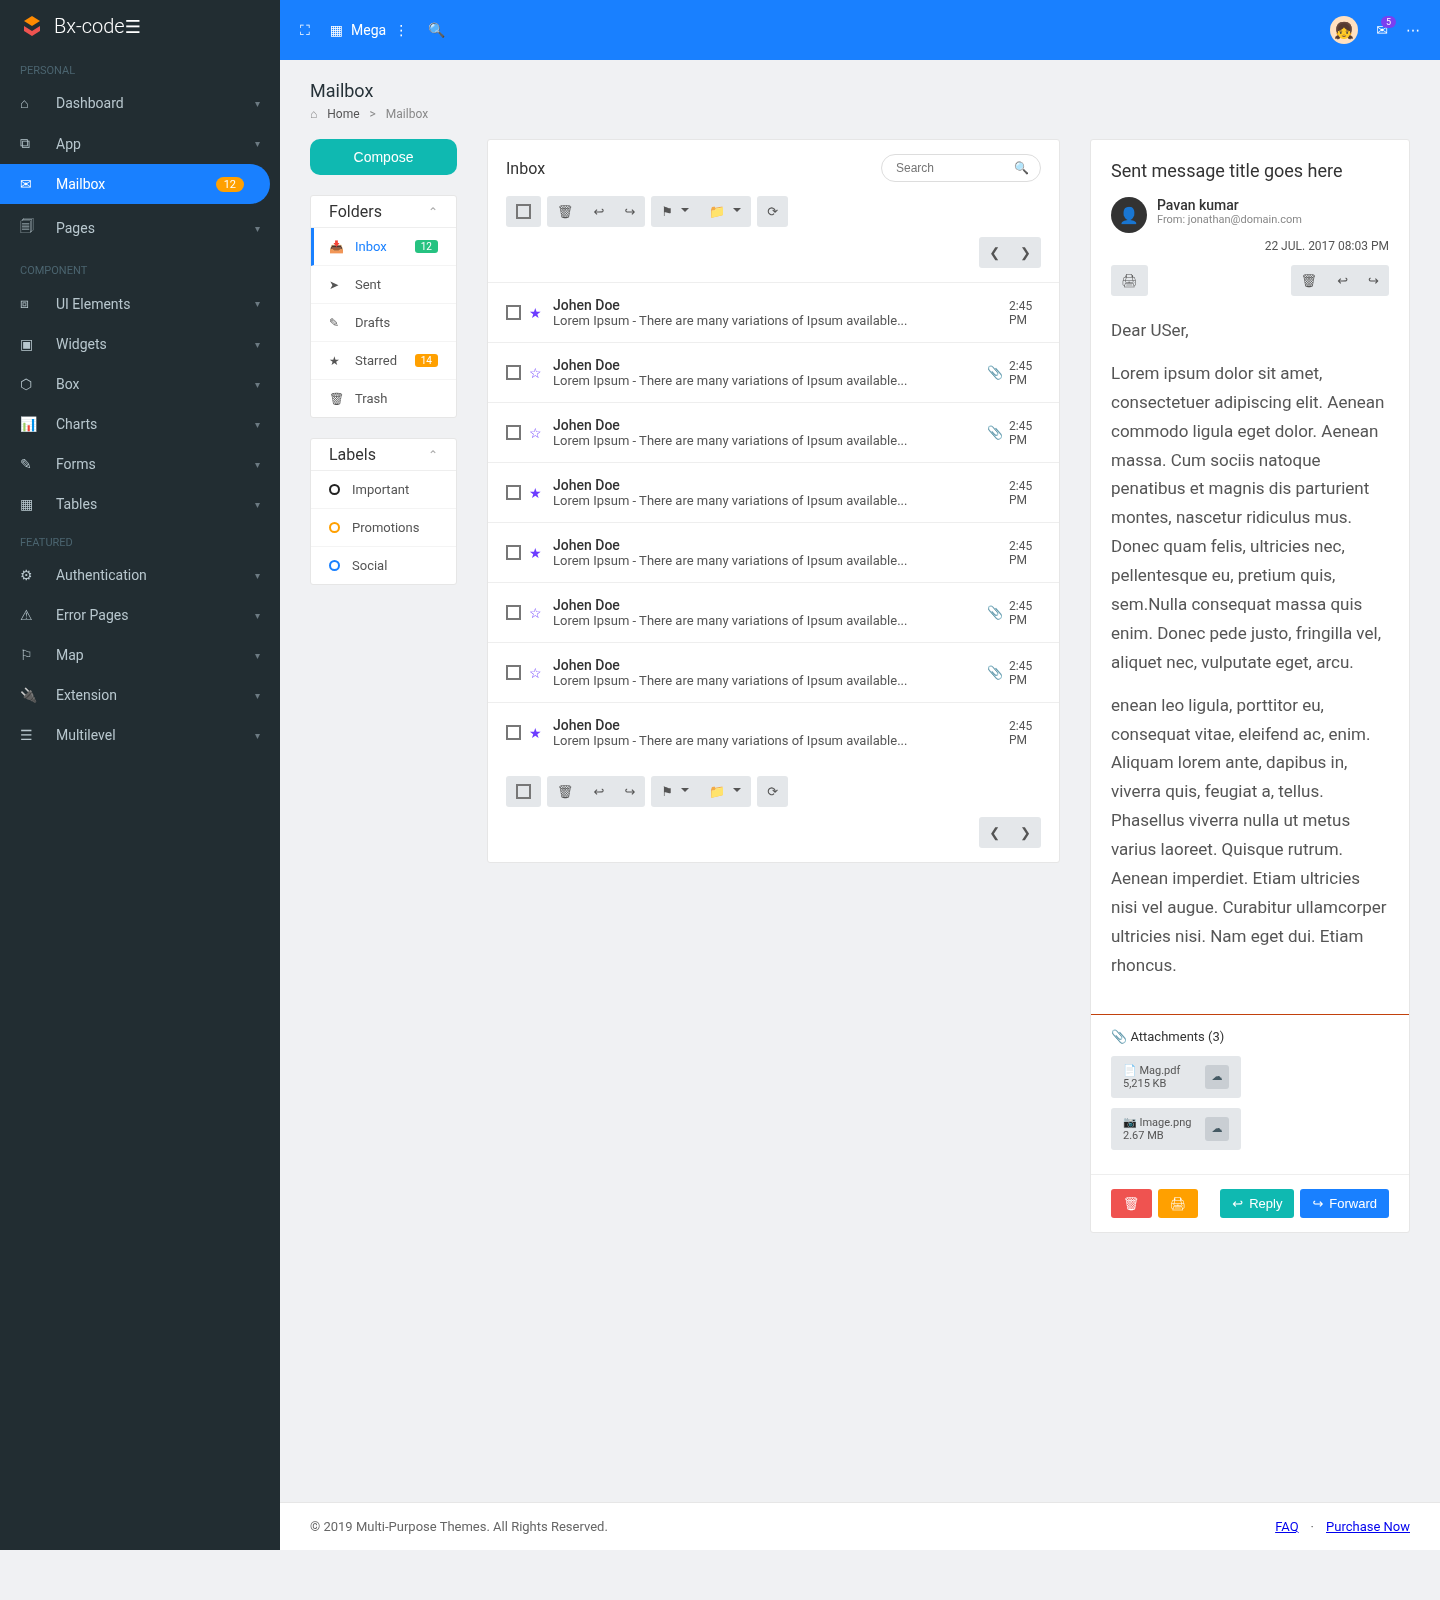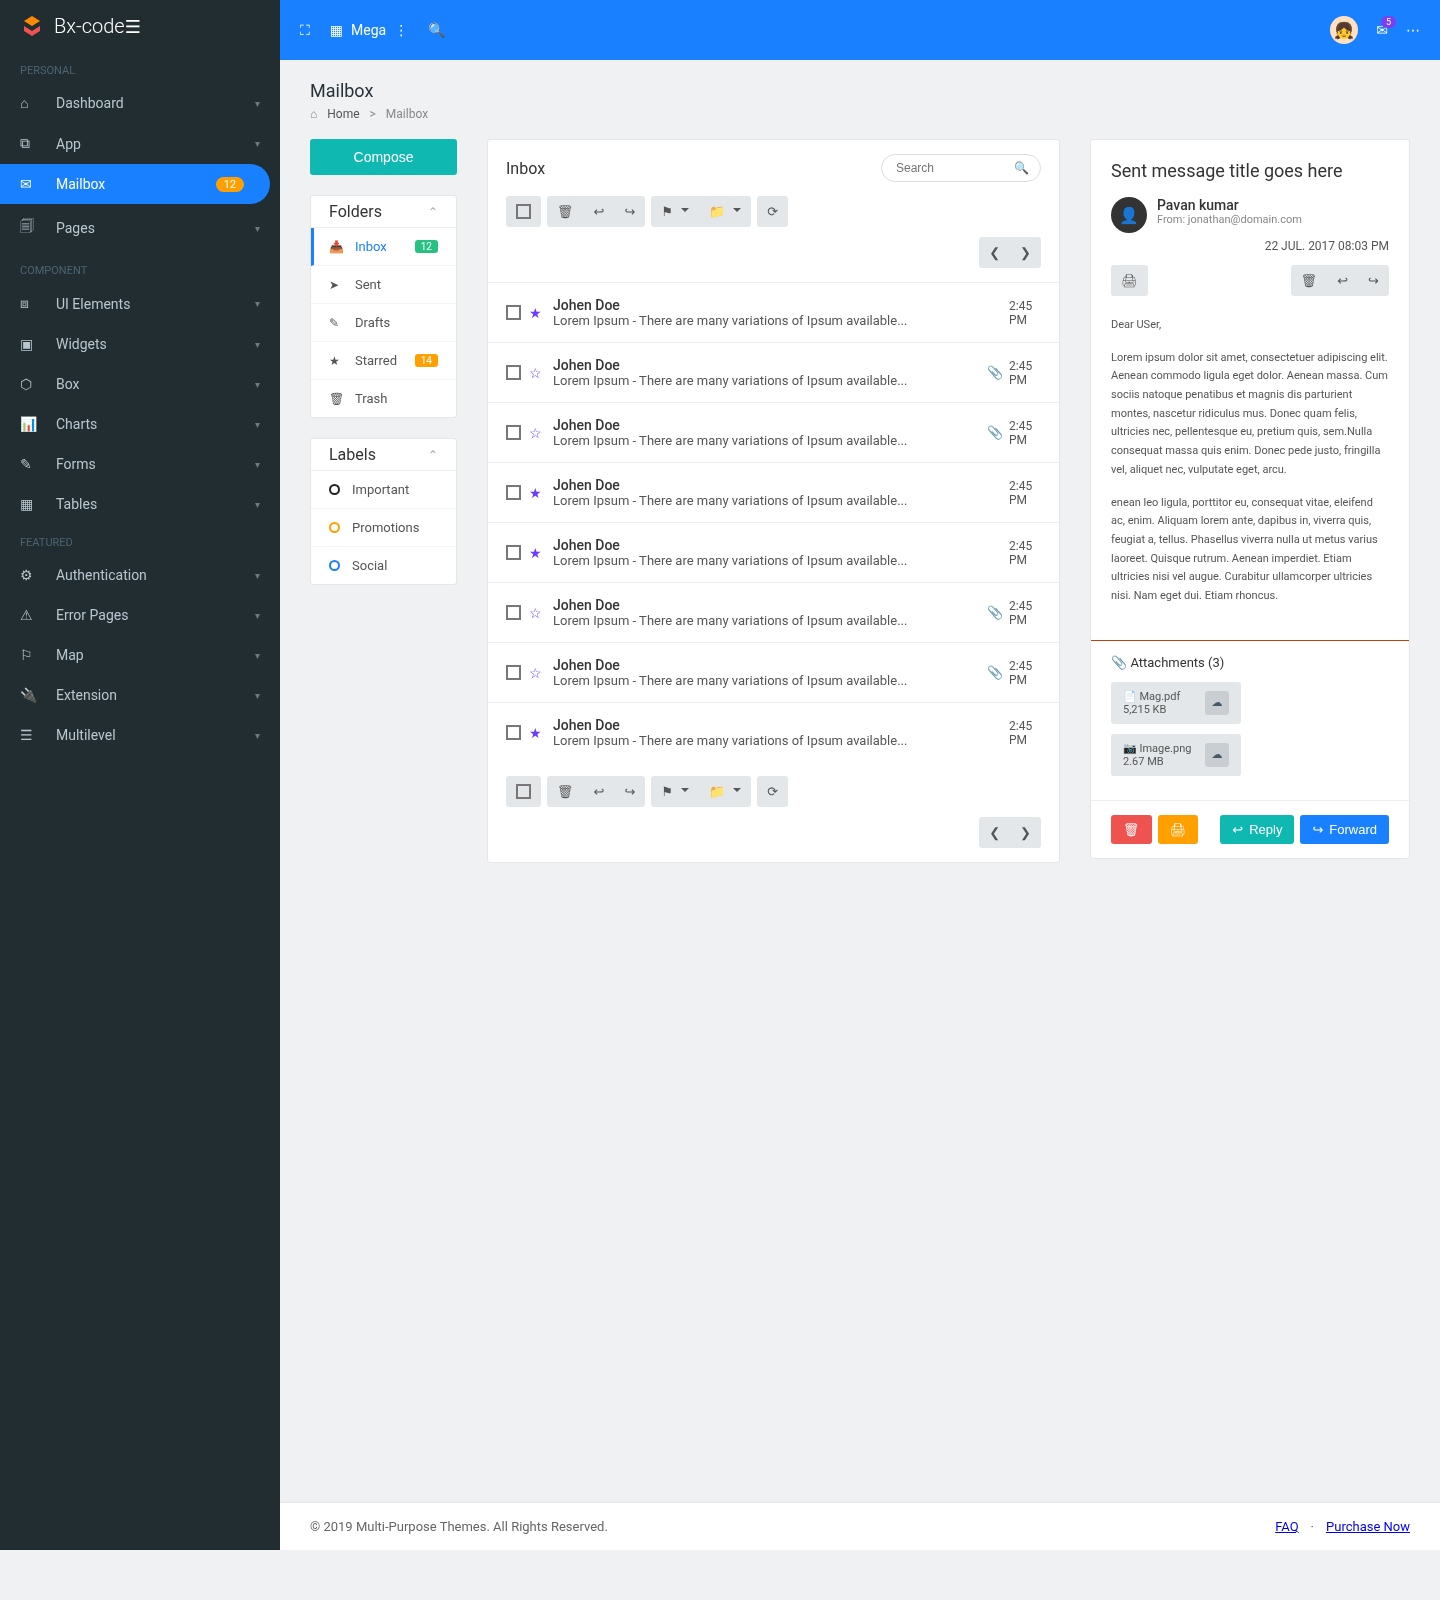--- a/index.html
+++ b/index.html
@@ -38,21 +38,21 @@
 .page-head { margin-bottom: 18px; }
 .page-title { font-size: 18px; font-weight: 400; color: #263238; margin-bottom: 6px; }
 .breadcrumb { font-size: 12px; color: #888; display: flex; gap: 10px; align-items: center; }
 .breadcrumb a { color: #555; text-decoration: none; }
 
 .grid { display: flex; gap: 30px; align-items: flex-start; }
 .col-left { width: 147px; flex-shrink: 0; }
 .col-mid { flex: 1; min-width: 0; }
 .col-right { width: 320px; flex-shrink: 0; }
 
-.btn-compose { width: 100%; background: #0fb9b1; color: #fff; border: none; padding: 10px; border-radius: 3px; cursor: pointer; font-size: 14px; }
+.btn-compose { width: 100%; background: #0fb9b1; color: #fff; border: none; padding: 10px; border-radius: 10px; cursor: pointer; font-size: 14px; }
 
 .card { background: #fff; border: 1px solid #e6e6e6; border-radius: 3px; margin-bottom: 20px; }
 .card-header { padding: 6px 18px; display: flex; align-items: center; justify-content: space-between; font-size: 16px; color: #333; }
 .card-header .collapse-icon { color: #aaa; font-size: 12px; cursor: pointer; }
 .folder-list, .label-list { border-top: 1px solid #eee; }
 .folder-item { display: flex; align-items: center; padding: 11px 18px; cursor: pointer; font-size: 13px; color: #555; border-bottom: 1px solid #f4f4f4; }
 .folder-item:last-child { border-bottom: none; }
 .folder-item.active { color: #1980ff; border-left: 3px solid #1980ff; padding-left: 15px; }
 .folder-item .fi-icon { width: 14px; margin-right: 12px; font-size: 12px; }
 .folder-item .fi-badge { margin-left: auto; background: #26c281; color: #fff; font-size: 10px; border-radius: 3px; padding: 1px 6px; }
@@ -90,21 +90,21 @@
 
 .msg-card { }
 .msg-pad { padding: 20px; }
 .msg-title { font-size: 18px; color: #333; margin-bottom: 16px; font-weight: 400; }
 .msg-meta { display: flex; gap: 10px; align-items: flex-start; margin-bottom: 6px; }
 .msg-avatar { width: 36px; height: 36px; border-radius: 50%; background: #333; color:#fff; display:flex; align-items:center; justify-content:center; font-size:16px; flex-shrink:0; }
 .msg-from-name { font-weight: 500; color: #333; }
 .msg-from-email { font-size: 11px; color: #888; }
 .msg-date { font-size: 12px; color: #555; text-align: right; margin-bottom: 12px; }
 .msg-actions { display: flex; justify-content: space-between; margin-bottom: 20px; }
-.msg-body { font-size: 11px; line-height: 1.7; color: #555; margin-top: 12px; }
+.msg-body { font-size: 17px; line-height: 1.7; color: #555; margin-top: 12px; }
 .msg-body p { margin-bottom: 14px; }
 .attachments { border-top: 1px solid #c2410c; padding: 14px 20px; }
 .attach-title { font-size: 13px; color: #333; margin-bottom: 12px; }
 .attach-item { background: #e4e7ea; border-radius: 3px; padding: 8px 12px; display: flex; align-items: center; justify-content: space-between; margin-bottom: 10px; width: 130px; }
 .attach-info { font-size: 11px; color: #555; }
 .attach-name { display: block; }
 .attach-dl { background: #c9ced3; width: 24px; height: 24px; border-radius: 3px; display: flex; align-items: center; justify-content: center; font-size: 11px; cursor: pointer; }
 .msg-footer-actions { padding: 14px 20px; display: flex; gap: 6px; border-top: 1px solid #eee; }
 .btn-sm { border: none; border-radius: 3px; padding: 7px 12px; cursor: pointer; font-size: 13px; color: #fff; display: inline-flex; align-items: center; gap: 6px; }
 .btn-red { background: #ef5350; }

